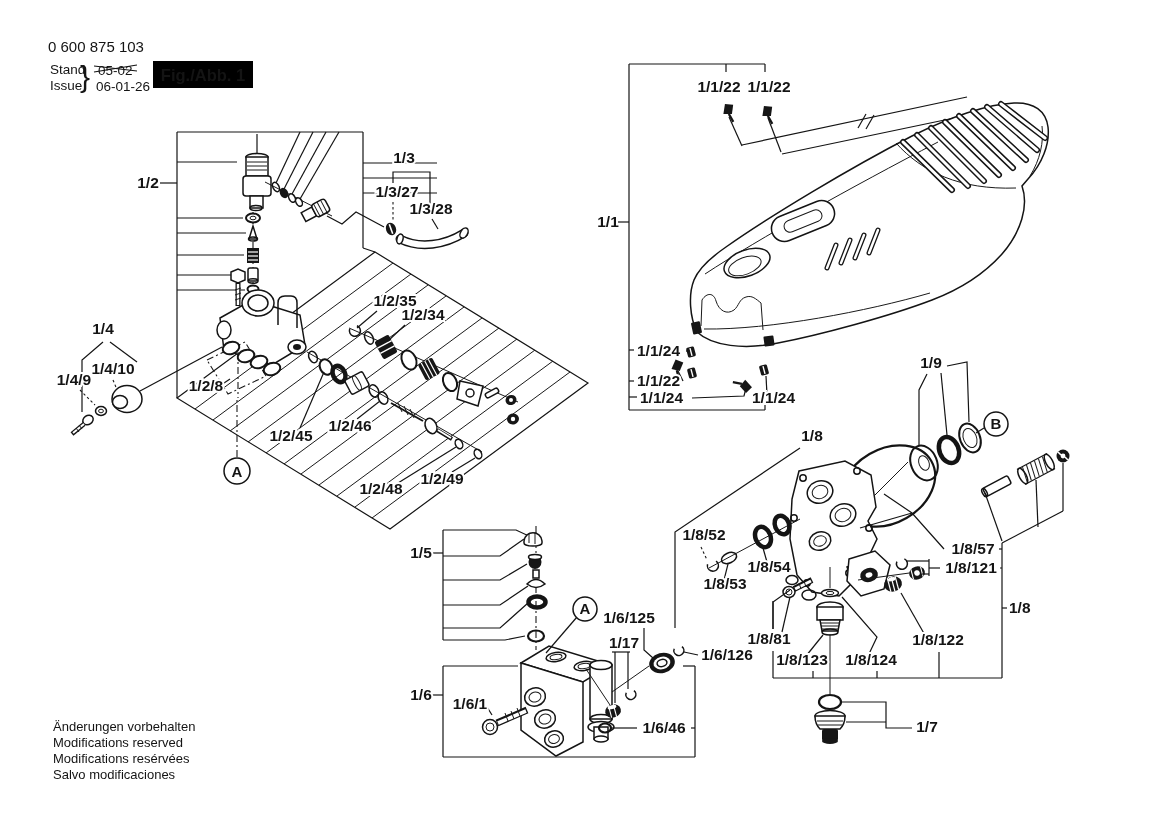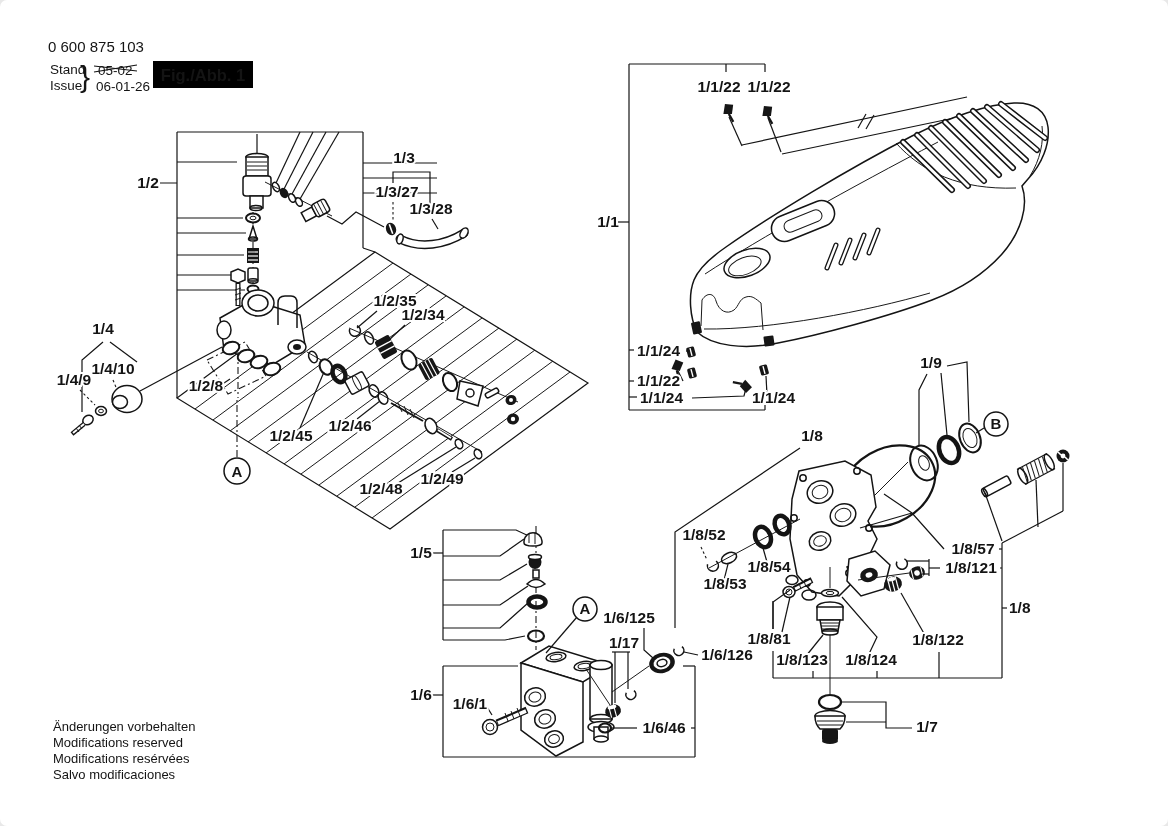--- a/index.html
+++ b/index.html
@@ -1,17 +1,17 @@
 <!DOCTYPE html>
 <html><head>
 <meta charset="utf-8">
 <style>
   html,body{margin:0;padding:0;background:#e8e8e8;}
   .page{position:relative;width:1168px;height:826px;background:#fff;overflow:hidden;
-        font-family:"Liberation Sans","DejaVu Sans",sans-serif;border-radius:7px;}
+        font-family:"Liberation Sans","DejaVu Sans",sans-serif;}
   svg{display:block}
   svg text{font-family:"Liberation Sans","DejaVu Sans",sans-serif;fill:#141414;}
   .callout{font-size:15.5px;font-weight:bold;paint-order:stroke;stroke:#ffffff;stroke-width:4px;}
   .viewletter{font-size:15px;font-weight:bold;text-anchor:middle;paint-order:stroke;stroke:#fff;stroke-width:3px;}
   .hdr{font-size:15px;}
   .hdr2{font-size:13.5px;}
   .figlbl{font-size:16.5px;font-weight:bold;}
   .ftr{font-size:13px;}
   .s{fill:none;stroke:#141414;stroke-width:1.2px;}
   .thin{fill:none;stroke:#1a1a1a;stroke-width:1px;}

